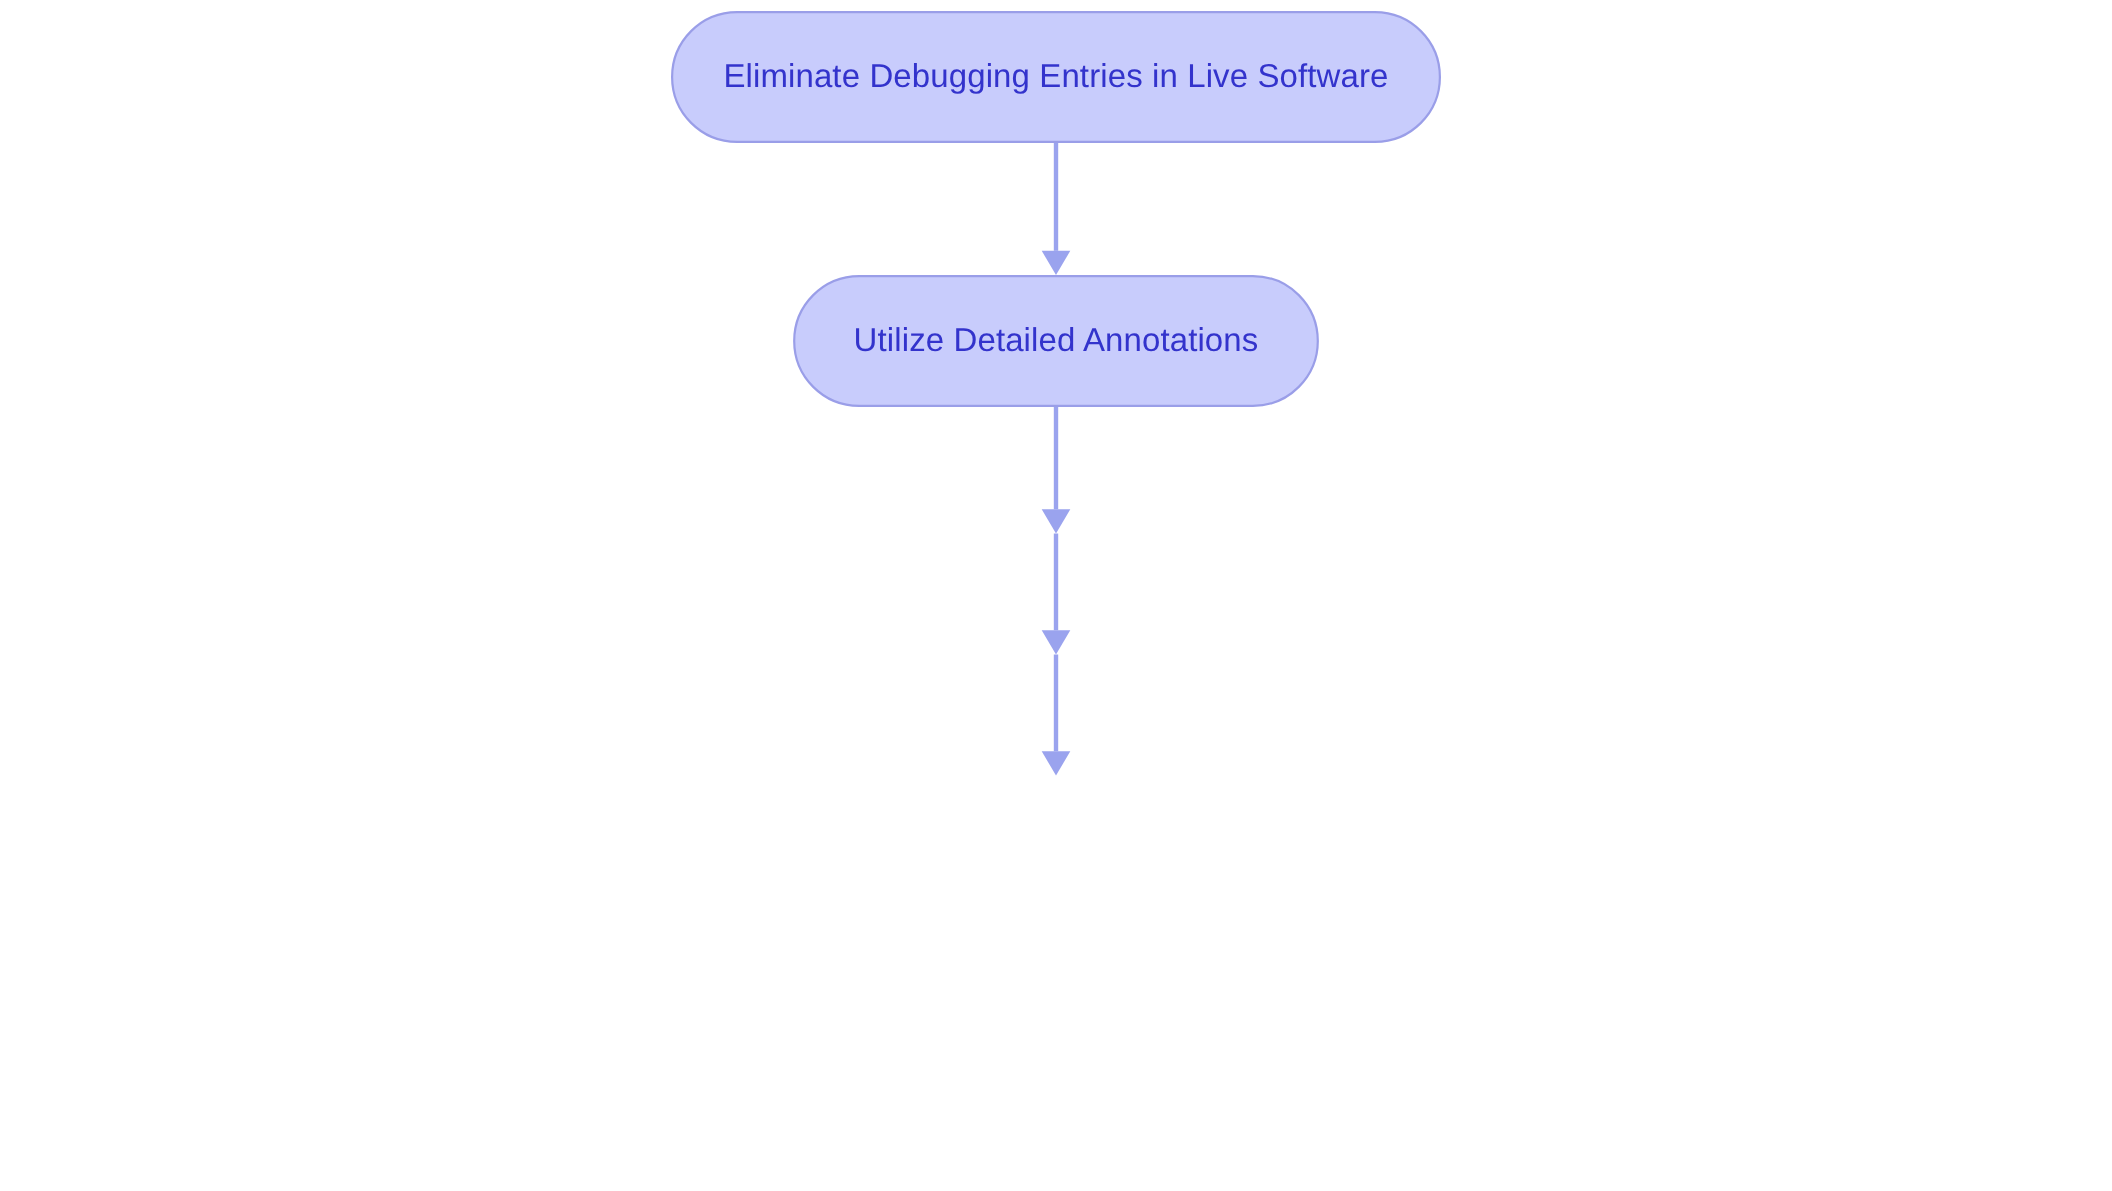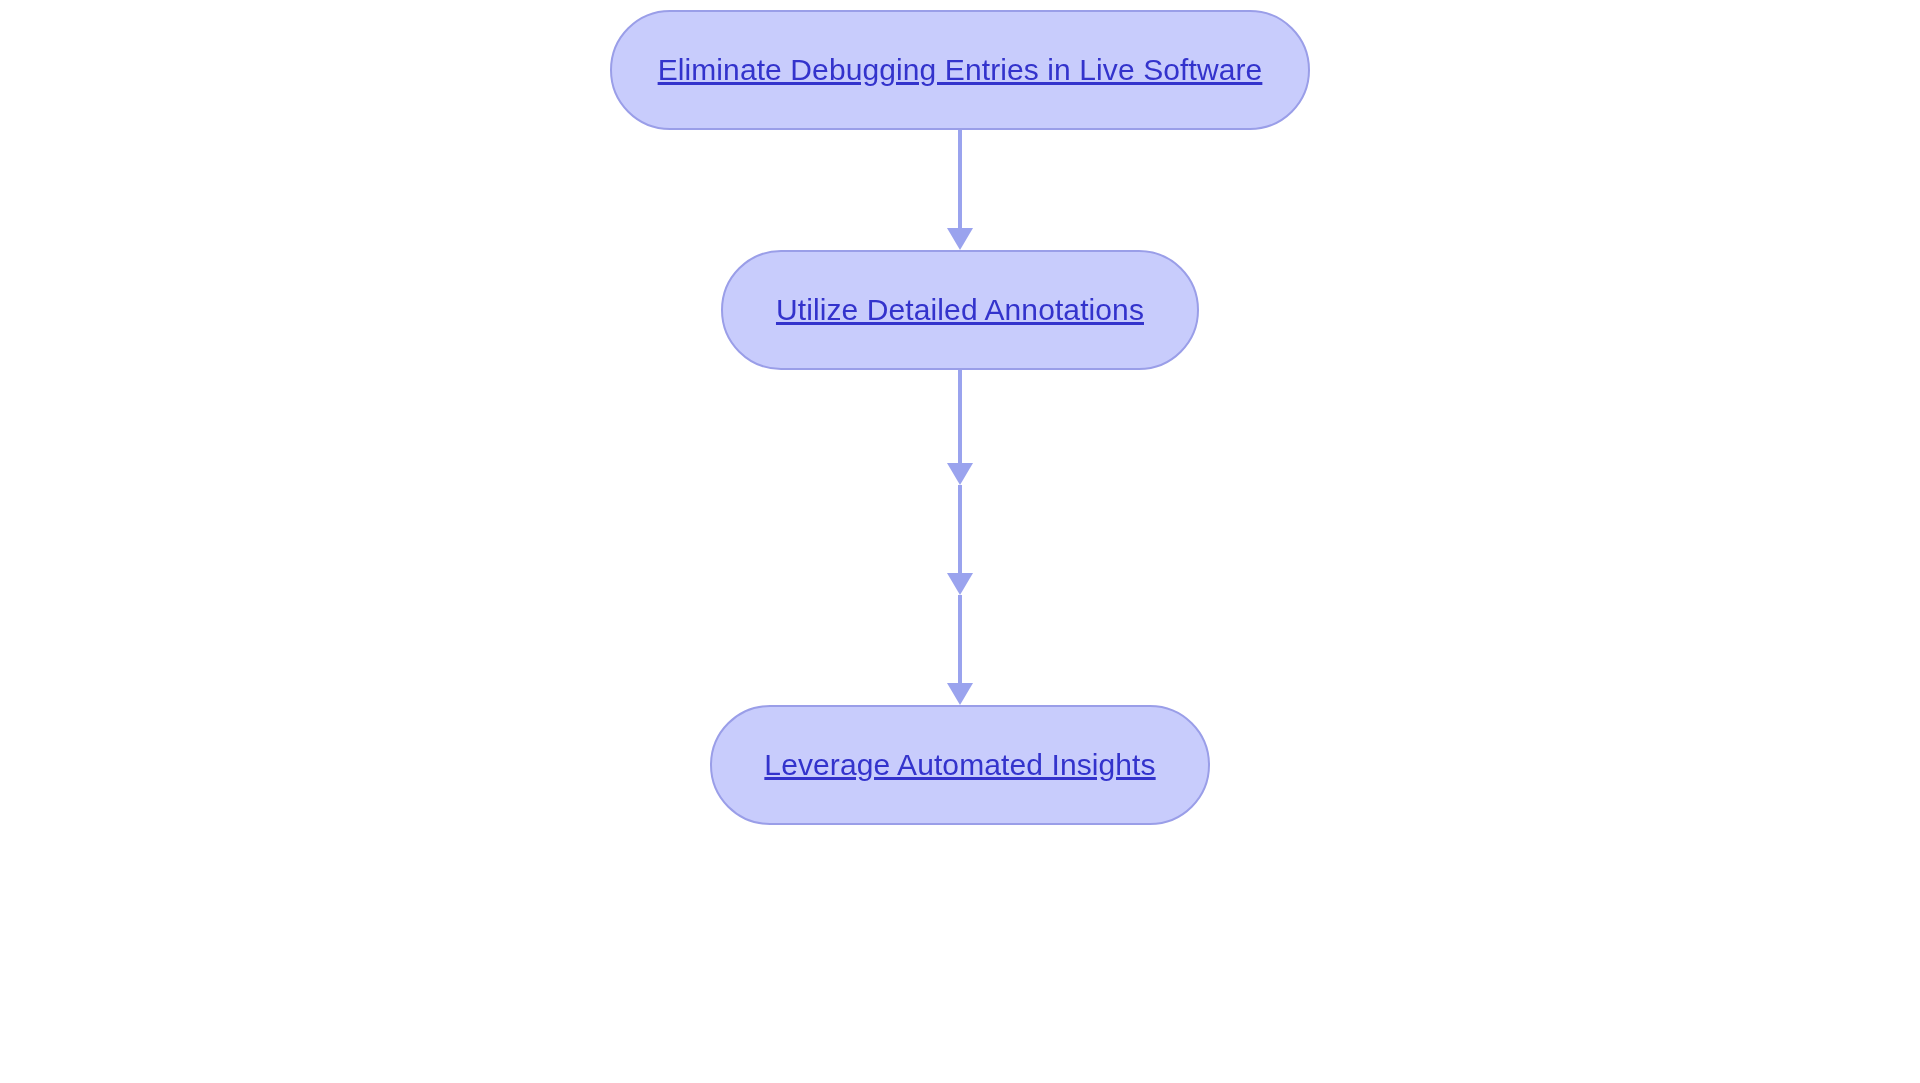--- a/index.html
+++ b/index.html
@@ -46,21 +46,20 @@
   }
 
   .node-label {
     color: #3333cc;
     font-size: 30px;
     font-family: "Liberation Sans", sans-serif;
     font-weight: 400;
     letter-spacing: 0.1px;
     white-space: nowrap;
     line-height: 1;
-    text-decoration: underline;
   }
 
   .connector {
     position: relative;
     width: 40px;
     flex: none;
     display: flex;
     flex-direction: column;
     align-items: center;
   }
@@ -121,18 +120,15 @@
       <div class="connector-line"></div>
       <div class="connector-arrow"></div>
     </div>
 
 
     <div class="connector c3">
       <div class="connector-line"></div>
       <div class="connector-arrow"></div>
     </div>
 
-    <div class="node n4">
-      <span class="node-label">Leverage Automated Insights</span>
-    </div>
 
   </div>
 </div>
 
 </body></html>

